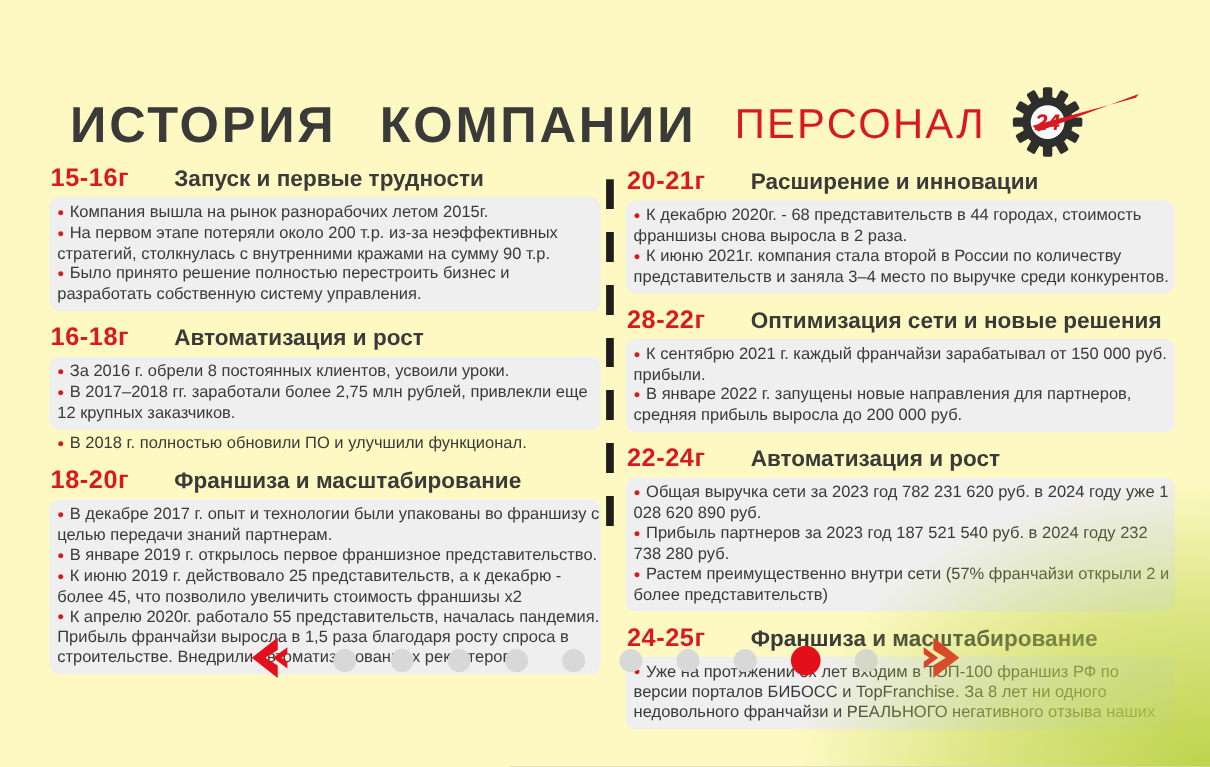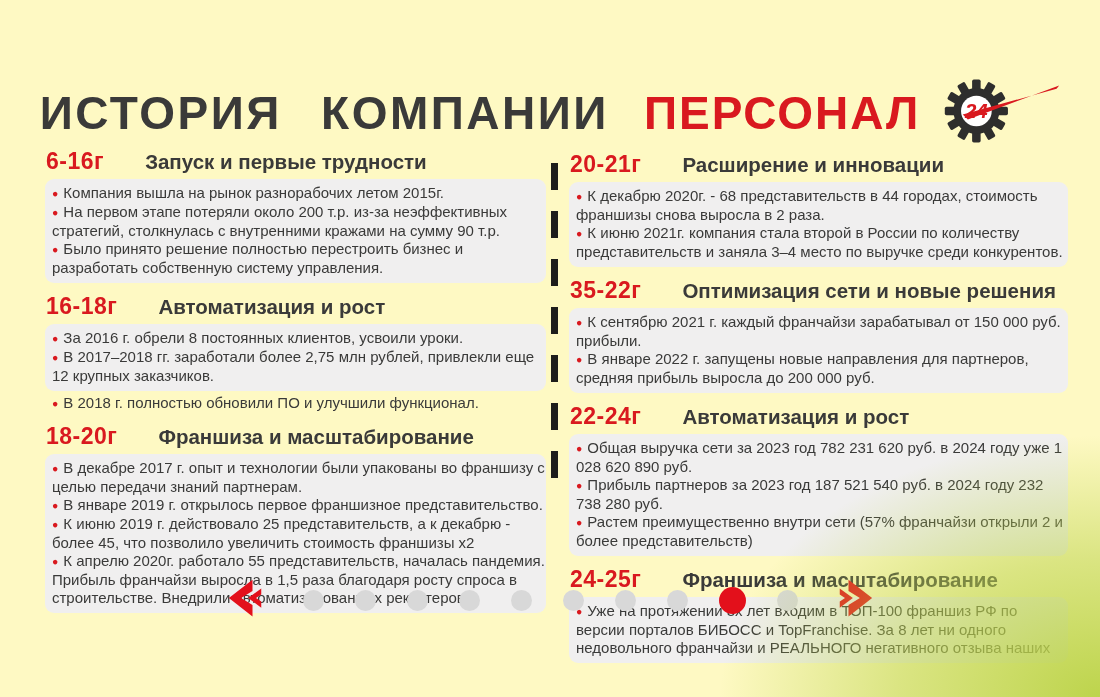--- a/index.html
+++ b/index.html
@@ -17,21 +17,21 @@
   
   .title-row{
     position:absolute;top:80px;left:0;width:100%;height:66px;
     display:flex;align-items:center;justify-content:center;gap:18px;
   }
   .title-dark{
     font-size:46px;font-weight:700;color:#3a3a39;letter-spacing:2.5px;word-spacing:24px;
     white-space:nowrap;
   }
   .title-red{
-    font-size:46px;font-weight:700;color:#d9191f;letter-spacing:2px;white-space:nowrap;margin-left:17px;
+    font-size:38px;font-weight:400;color:#d9191f;letter-spacing:2px;white-space:nowrap;margin-left:17px;
   }
   .logo{flex:0 0 auto;margin-left:-6px;}
 
   
   .col{position:absolute;top:148px;}
   .col-left{left:45px;width:501px;}
   .col-right{left:569px;width:499px;top:151px;}
   .timeline-dashes{
     position:absolute;left:551px;top:163px;width:7px;height:332px;
     background:repeating-linear-gradient(to bottom,#1d1d1b 0px,#1d1d1b 27px,transparent 27px,transparent 48px);
@@ -121,21 +121,21 @@
       </svg>
     </span>
   </div>
 
   <div class="timeline-dashes"></div>
 
   <div class="col col-left">
 
     <div class="section">
       <div class="sec-header">
-        <span class="period">6-16г</span>
+        <span class="period">15-16г</span>
         <span class="sec-title">Запуск и первые трудности</span>
       </div>
       <div class="bullets">
         <p class="bullet">Компания вышла на рынок разнорабочих летом 2015г.</p>
         <p class="bullet">На первом этапе потеряли около 200 т.р. из-за неэффективных стратегий, столкнулась с внутренними кражами на сумму 90 т.р.</p>
         <p class="bullet">Было принято решение полностью перестроить бизнес и разработать собственную систему управления.</p>
       </div>
     </div>
 
     <div class="section">
@@ -172,21 +172,21 @@
         <span class="sec-title">Расширение и инновации</span>
       </div>
       <div class="bullets">
         <p class="bullet">К декабрю 2020г. - 68 представительств в 44 городах, стоимость франшизы снова выросла в 2 раза.</p>
         <p class="bullet">К июню 2021г. компания стала второй в России по количеству представительств и заняла 3–4 место по выручке среди конкурентов.</p>
       </div>
     </div>
 
     <div class="section">
       <div class="sec-header">
-        <span class="period">35-22г</span>
+        <span class="period">28-22г</span>
         <span class="sec-title">Оптимизация сети и новые решения</span>
       </div>
       <div class="bullets">
         <p class="bullet">К сентябрю 2021 г. каждый франчайзи зарабатывал от 150 000 руб. прибыли.</p>
         <p class="bullet">В январе 2022 г. запущены новые направления для партнеров, средняя прибыль выросла до 200 000 руб.</p>
       </div>
     </div>
 
     <div class="section">
       <div class="sec-header">

